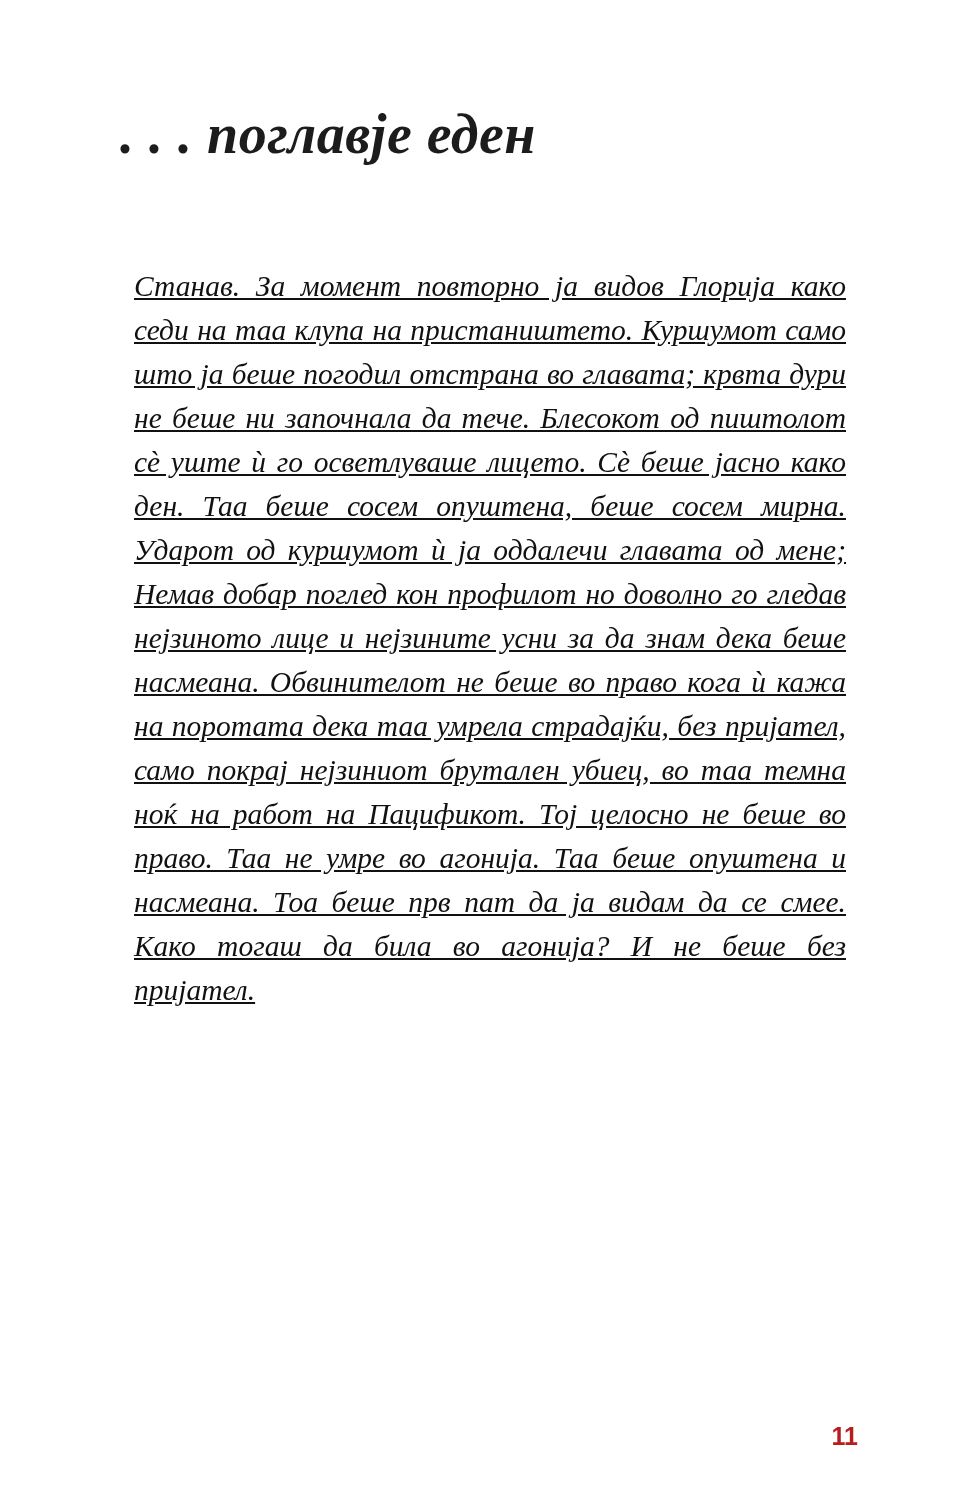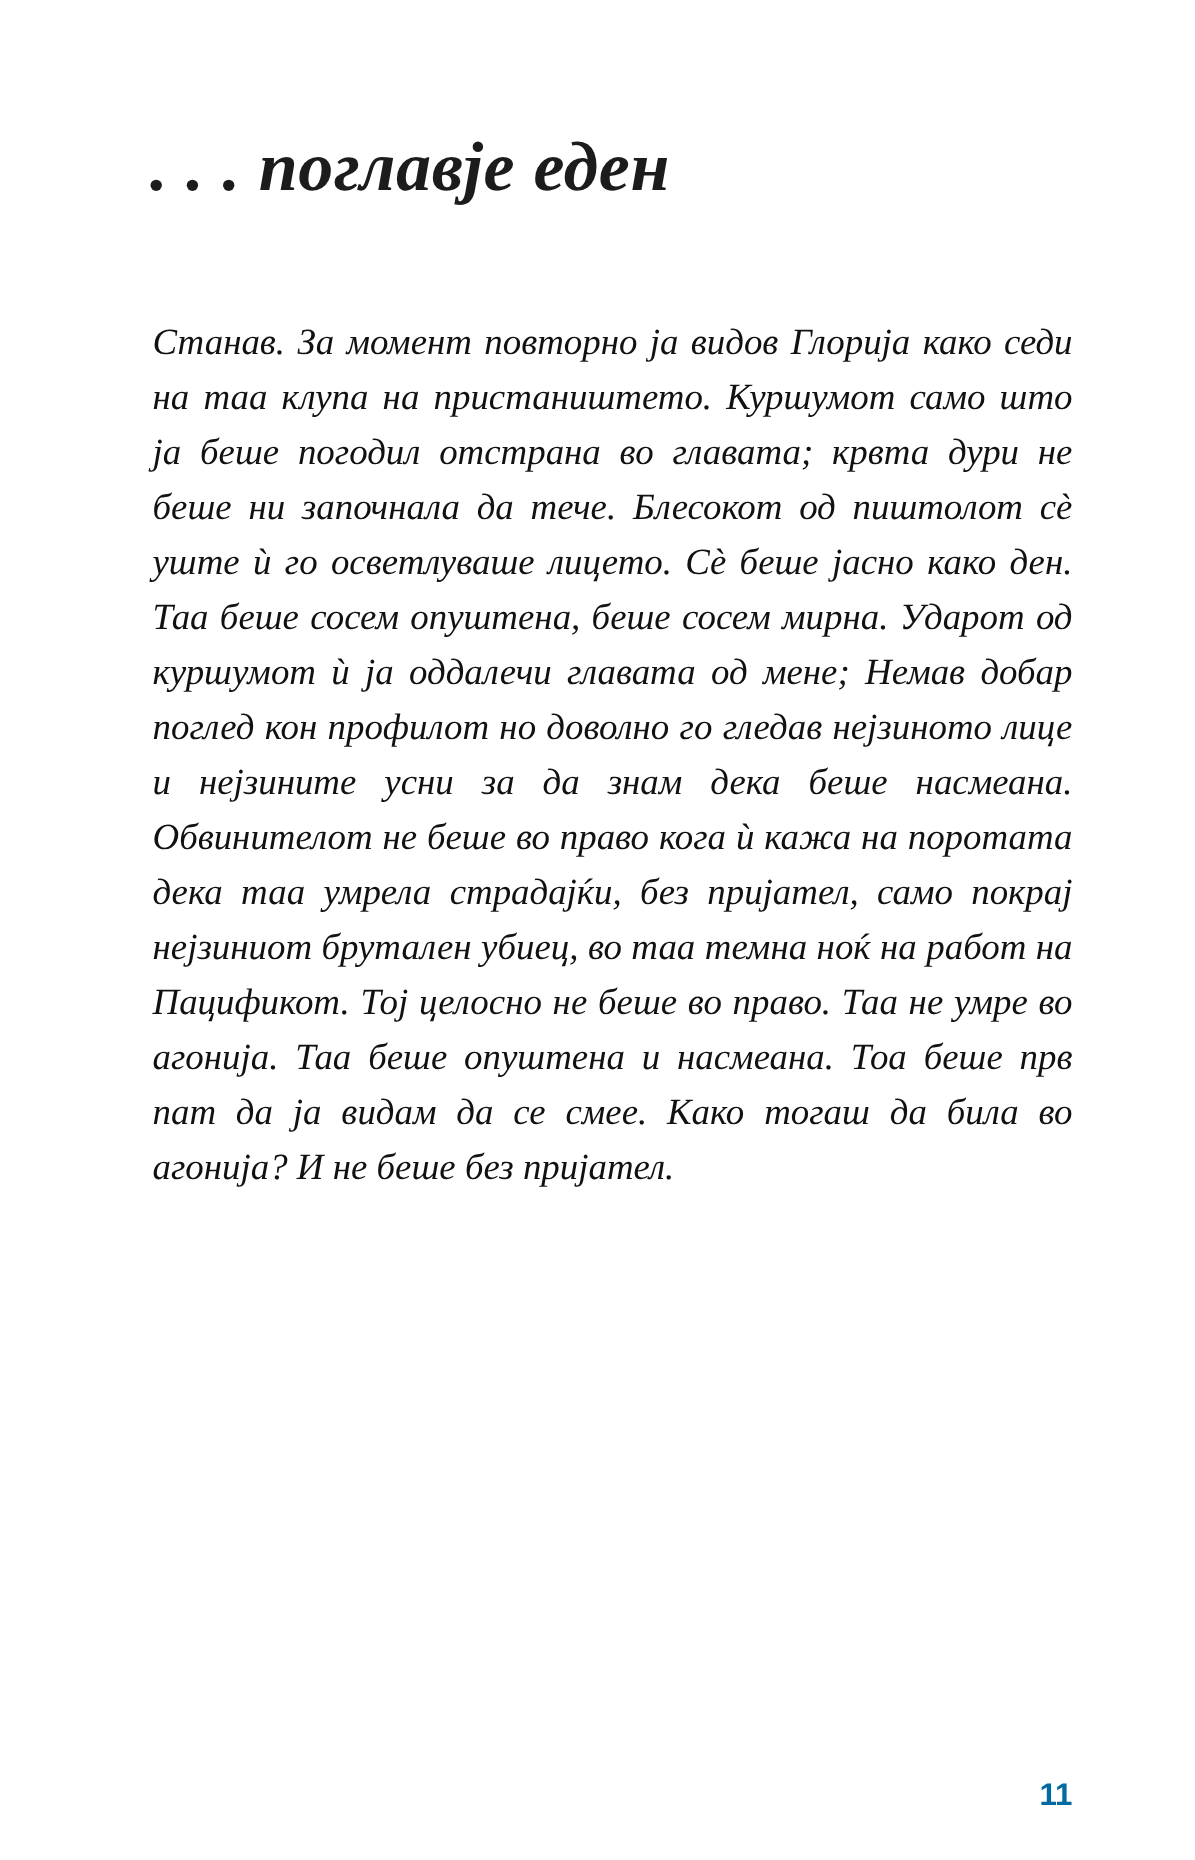--- a/index.html
+++ b/index.html
@@ -44,35 +44,36 @@
     font-size: 29.5px;
     line-height: 44px;
     color: #111111;
     text-align: justify;
     text-justify: inter-word;
     -webkit-hyphens: none;
     hyphens: none;
   }
 
   .body-block p {
-    margin: 0;
+    margin: 12px;
     padding: 0;
     text-indent: 0;
+    text-decoration: underline;
   }
 
   
 
   .page-number {
     position: absolute;
     right: 98px;
     top: 1424px;
     font-family: "Liberation Sans", "DejaVu Sans", sans-serif;
     font-weight: bold;
     font-size: 25px;
-    color: #0369a1;
+    color: #b91c1c;
     line-height: 1;
     text-align: right;
   }
 </style>
 </head>
 <body>
 
 <div class="page">
 
   <div class="chapter-heading">. . . поглавје еден</div>

